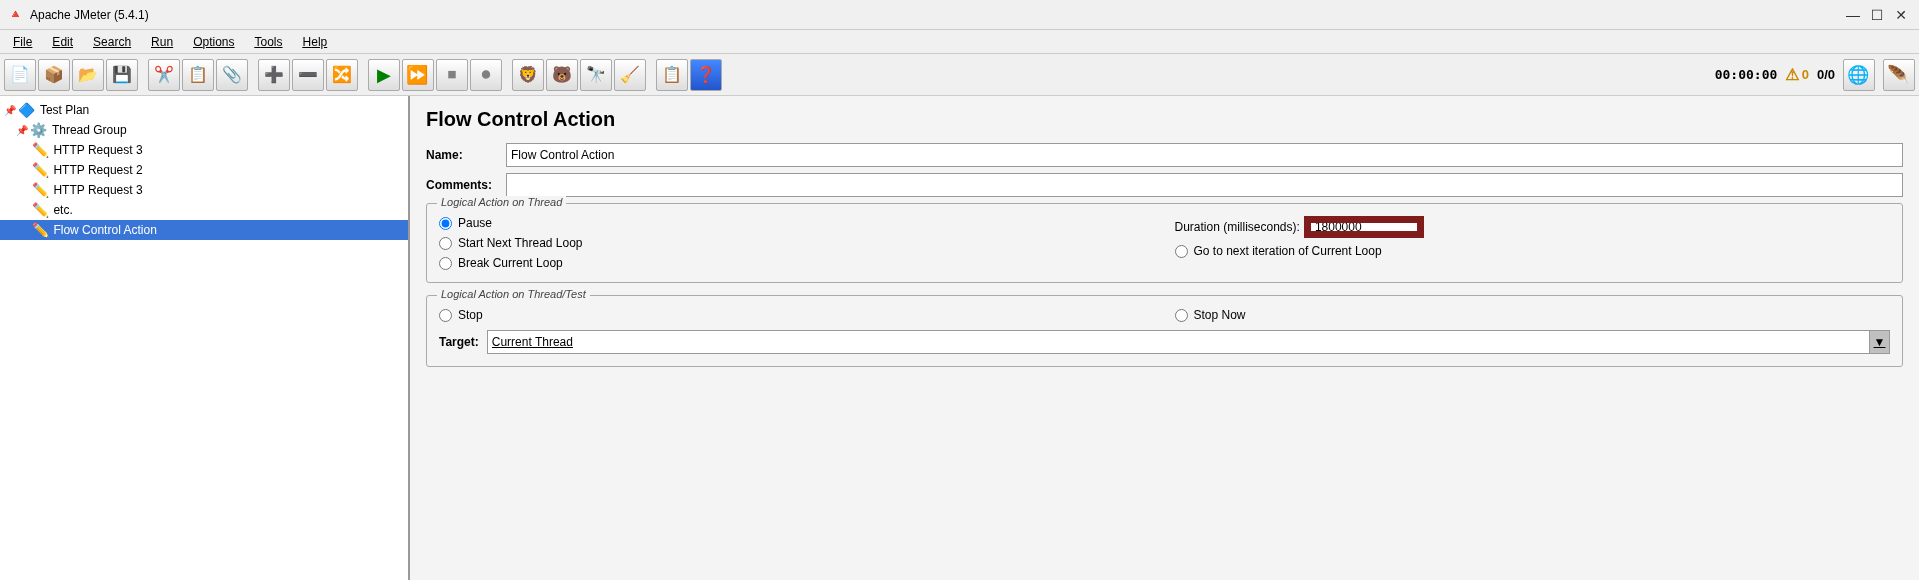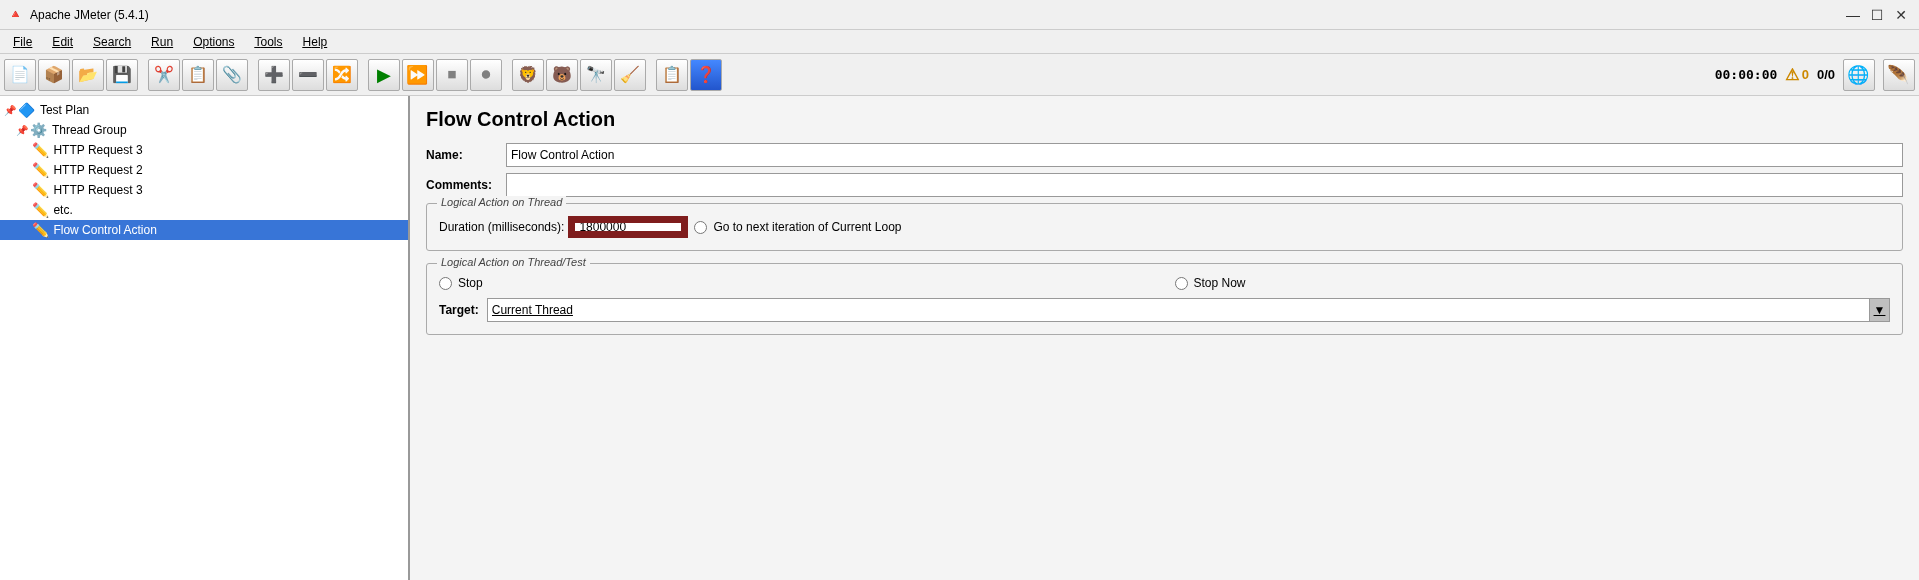--- a/index.html
+++ b/index.html
@@ -376,22 +376,36 @@
 
     <div class="form-row">
       <span class="form-label">Comments:</span>
       <input class="form-input" type="text" value="" style="">
     </div>
 
     <div class="group-box">
       <span class="group-box-title">Logical Action on Thread</span>
       <div style="display: flex; gap: 20px; margin-top: 4px;">
 
-
-        <div style="flex:1; display:flex; flex-direction:row; gap:6px;">
+        <div style="flex:1; display:flex; flex-direction:column; gap:6px;">
+          <div class="radio-row">
+            <input type="radio" id="pause" name="logical-thread" checked="" style="">
+            <label for="pause">Pause</label>
+          </div>
+          <div class="radio-row">
+            <input type="radio" id="start-next-thread-loop" name="logical-thread" style="">
+            <label for="start-next-thread-loop">Start Next Thread Loop</label>
+          </div>
+          <div class="radio-row">
+            <input type="radio" id="break-current-loop" name="logical-thread" style="">
+            <label for="break-current-loop">Break Current Loop</label>
+          </div>
+        </div>
+
+        <div style="flex:1; display:flex; flex-direction:column; gap:6px;">
           <div class="duration-row">
             <span class="duration-label">Duration (milliseconds):</span>
             <input class="duration-input" type="text" value="1800000" style="">
           </div>
           <div class="radio-row">
             <input type="radio" id="go-to-next" name="logical-thread" style="">
             <label for="go-to-next">Go to next iteration of Current Loop</label>
           </div>
         </div>
       </div>

